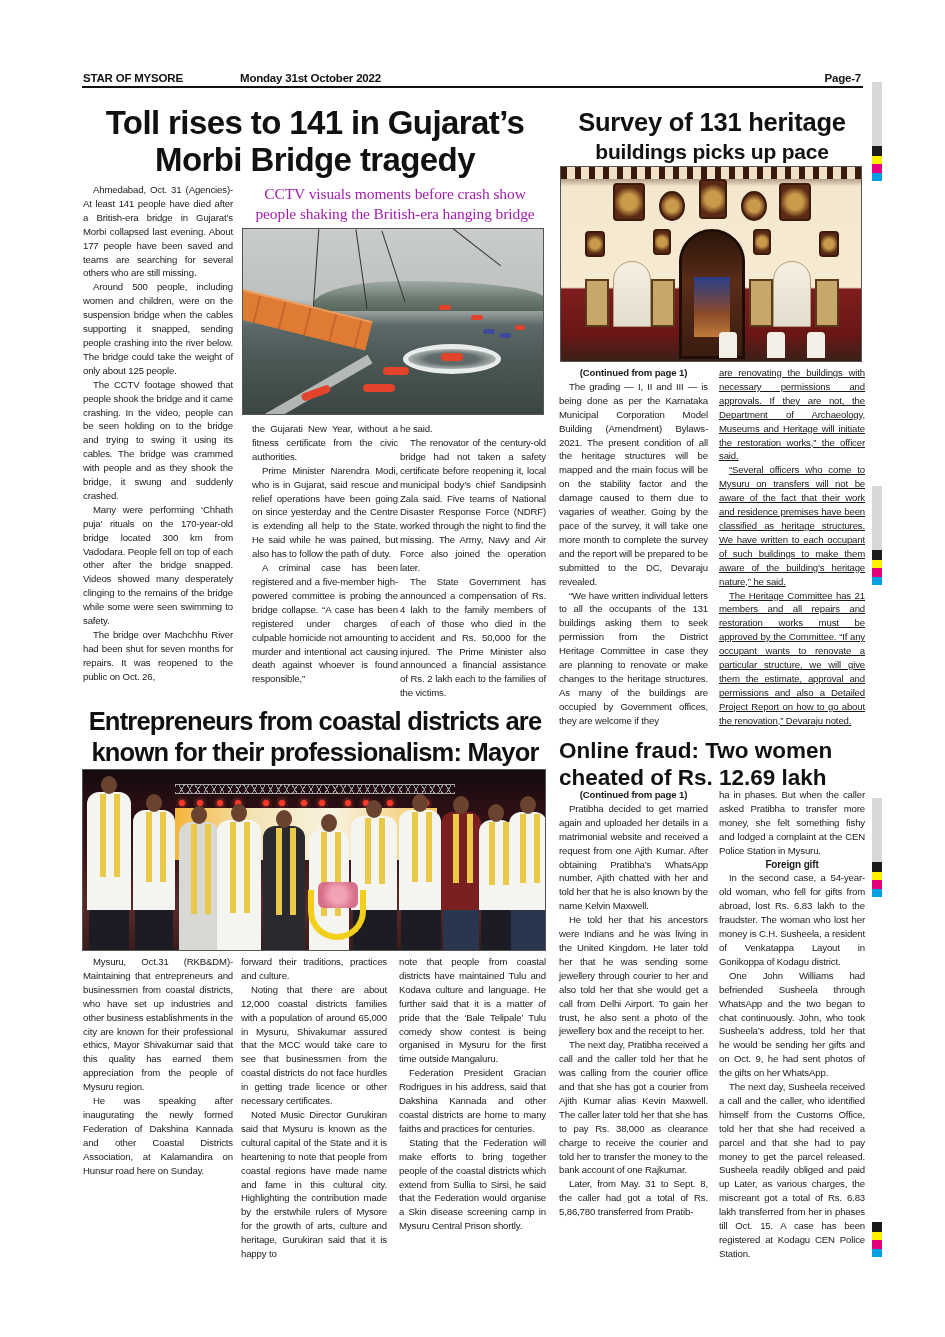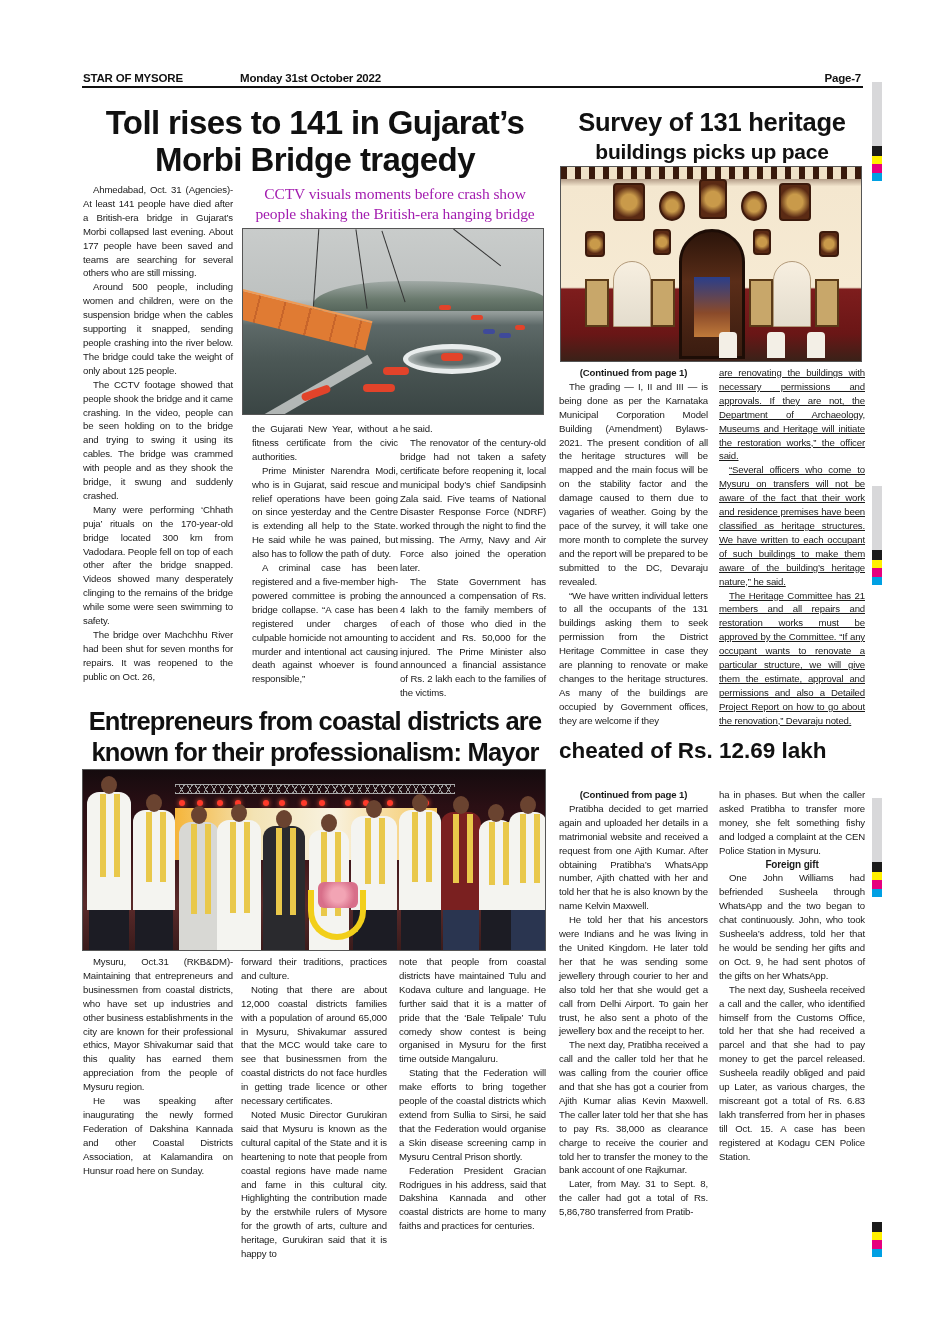--- a/index.html
+++ b/index.html
@@ -209,38 +209,40 @@
   <p>Mysuru, Oct.31 (RKB&amp;DM)- Maintaining that entrepreneurs and businessmen from coastal districts, who have set up industries and other business establishments in the city are known for their professional ethics, Mayor Shivakumar said that this quality has earned them appreciation from the people of Mysuru region.</p>
   <p>He was speaking after inaugurating the newly formed Federation of Dakshina Kannada and other Coastal Districts Association, at Kalamandira on Hunsur road here on Sunday.</p>
 </div>
 <div class="col" style="left:241px;top:955px;width:146px;">
   <p style="text-indent:0">forward their traditions, practices and culture.</p>
   <p>Noting that there are about 12,000 coastal districts families with a population of around 65,000 in Mysuru, Shivakumar assured that the MCC would take care to see that businessmen from the coastal districts do not face hurdles in getting trade licence or other necessary certificates.</p>
   <p>Noted Music Director Gurukiran said that Mysuru is known as the cultural capital of the State and it is heartening to note that people from coastal regions have made name and fame in this cultural city. Highlighting the contribution made by the erstwhile rulers of Mysore for the growth of arts, culture and heritage, Gurukiran said that it is happy to</p>
 </div>
 <div class="col" style="left:399px;top:955px;width:147px;">
   <p style="text-indent:0">note that people from coastal districts have maintained Tulu and Kodava culture and language. He further said that it is a matter of pride that the ‘Bale Telipale’ Tulu comedy show contest is being organised in Mysuru for the first time outside Mangaluru.</p>
+  <p>Federation President Gracian Rodrigues in his address, said that Dakshina Kannada and other coastal districts are home to many faiths and practices for centuries.</p>
   <p>Stating that the Federation will make efforts to bring together people of the coastal districts which extend from Sullia to Sirsi, he said that the Federation would organise a Skin disease screening camp in Mysuru Central Prison shortly.</p>
-  <p>Federation President Gracian Rodrigues in his address, said that Dakshina Kannada and other coastal districts are home to many faiths and practices for centuries.</p>
 </div>
 
 <div class="headline h4">
+  <div>Online fraud: Two women</div>
   <div>cheated of Rs. 12.69 lakh</div>
 </div>
 
 <div class="col" style="left:559px;top:788px;width:149px;">
   <p class="cont">(Continued from page 1)</p>
   <p>Pratibha decided to get married again and uploaded her details in a matrimonial website and received a request from one Ajith Kumar. After obtaining Pratibha’s WhatsApp number, Ajith chatted with her and told her that he is also known by the name Kelvin Maxwell.</p>
   <p>He told her that his ancestors were Indians and he was living in the United Kingdom. He later told her that he was sending some jewellery through courier to her and also told her that she would get a call from Delhi Airport. To gain her trust, he also sent a photo of the jewellery box and the receipt to her.</p>
   <p>The next day, Pratibha received a call and the caller told her that he was calling from the courier office and that she has got a courier from Ajith Kumar alias Kevin Maxwell. The caller later told her that she has to pay Rs. 38,000 as clearance charge to receive the courier and told her to transfer the money to the bank account of one Rajkumar.</p>
   <p>Later, from May. 31 to Sept. 8, the caller had got a total of Rs. 5,86,780 transferred from Pratib-</p>
 </div>
 <div class="col" style="left:719px;top:788px;width:146px;">
   <p style="text-indent:0">ha in phases. But when the caller asked Pratibha to transfer more money, she felt something fishy and lodged a complaint at the CEN Police Station in Mysuru.</p>
   <p class="sub">Foreign gift</p>
+  <p>In the second case, a 54-year-old woman, who fell for gifts from abroad, lost Rs. 6.83 lakh to the fraudster. The woman who lost her money is C.H. Susheela, a resident of Venkatappa Layout in Gonikoppa of Kodagu district.</p>
   <p>One John Williams had befriended Susheela through WhatsApp and the two began to chat continuously. John, who took Susheela’s address, told her that he would be sending her gifts and on Oct. 9, he had sent photos of the gifts on her WhatsApp.</p>
   <p>The next day, Susheela received a call and the caller, who identified himself from the Customs Office, told her that she had received a parcel and that she had to pay money to get the parcel released. Susheela readily obliged and paid up  Later, as various charges, the miscreant got a total of Rs. 6.83 lakh transferred from her in phases till Oct. 15. A case has been registered at Kodagu CEN Police Station.</p>
 </div>
 
 <div>
   <div class="regbar reg-grey" style="left:872px;top:82px;height:64px"></div>
   <div class="regbar reg-k" style="left:872px;top:146px;height:10px"></div>
   <div class="regbar reg-y" style="left:872px;top:156px;height:8px"></div>
   <div class="regbar reg-m" style="left:872px;top:164px;height:9px"></div>
   <div class="regbar reg-c" style="left:872px;top:173px;height:8px"></div>

